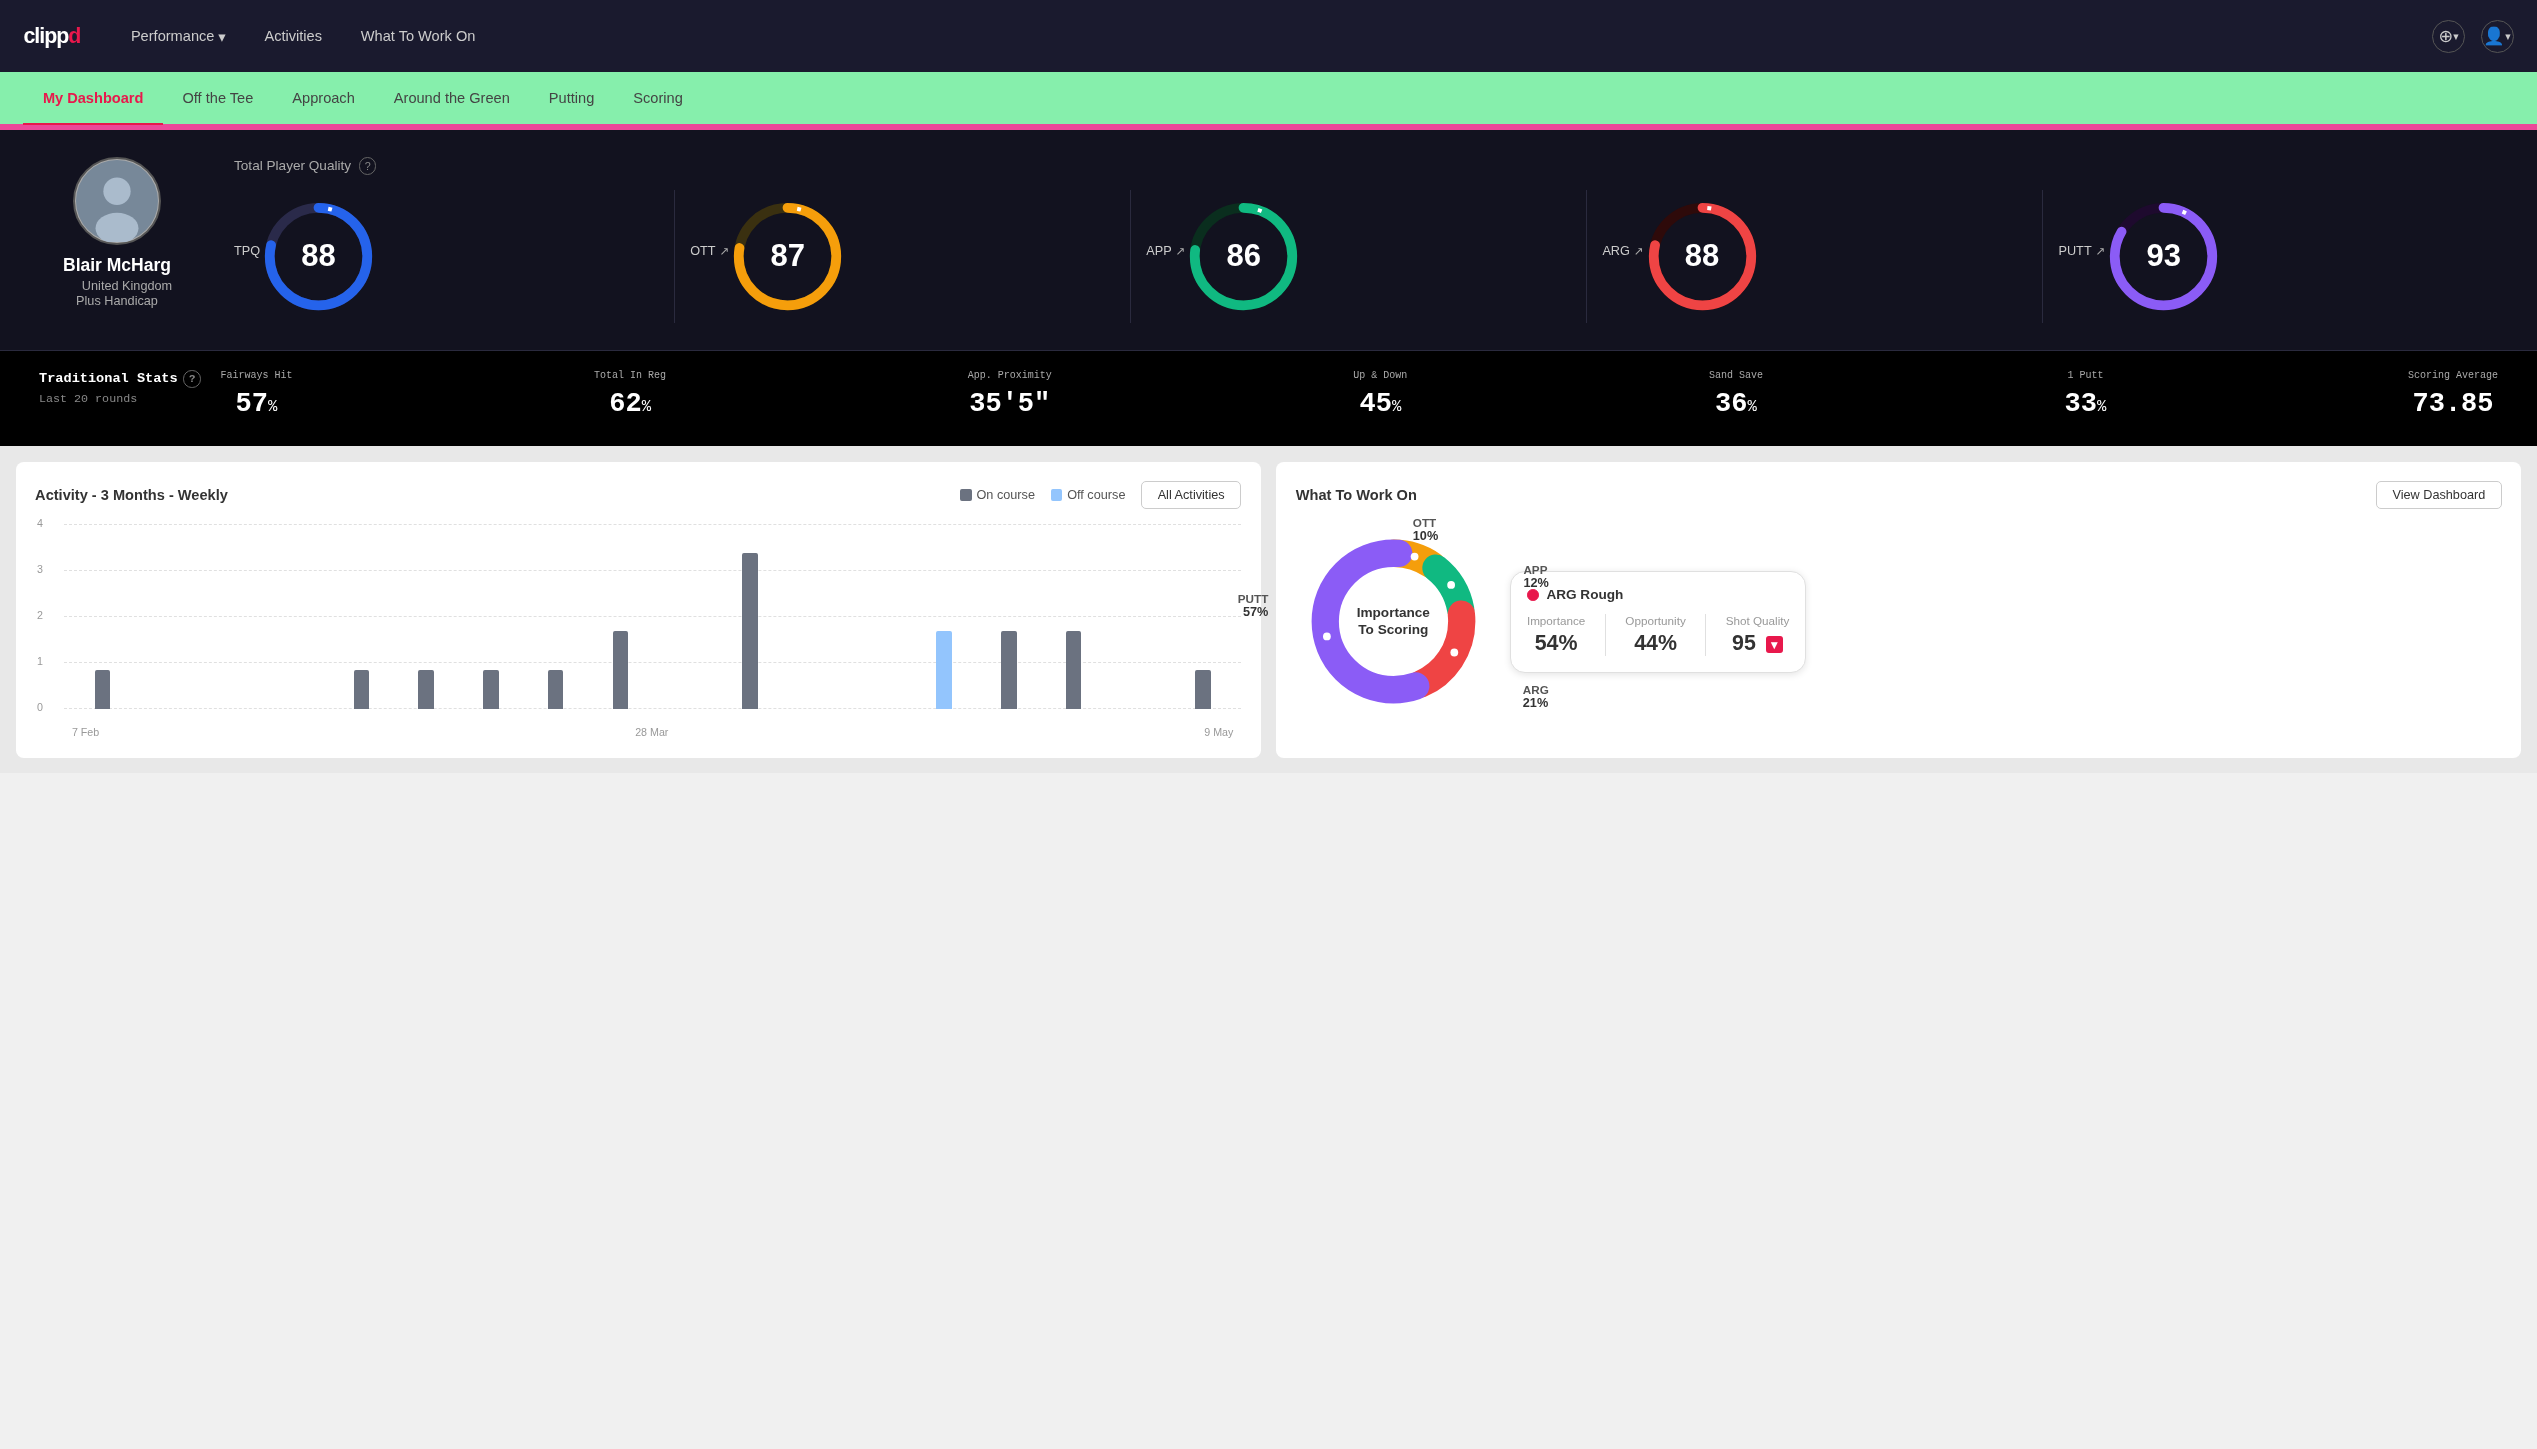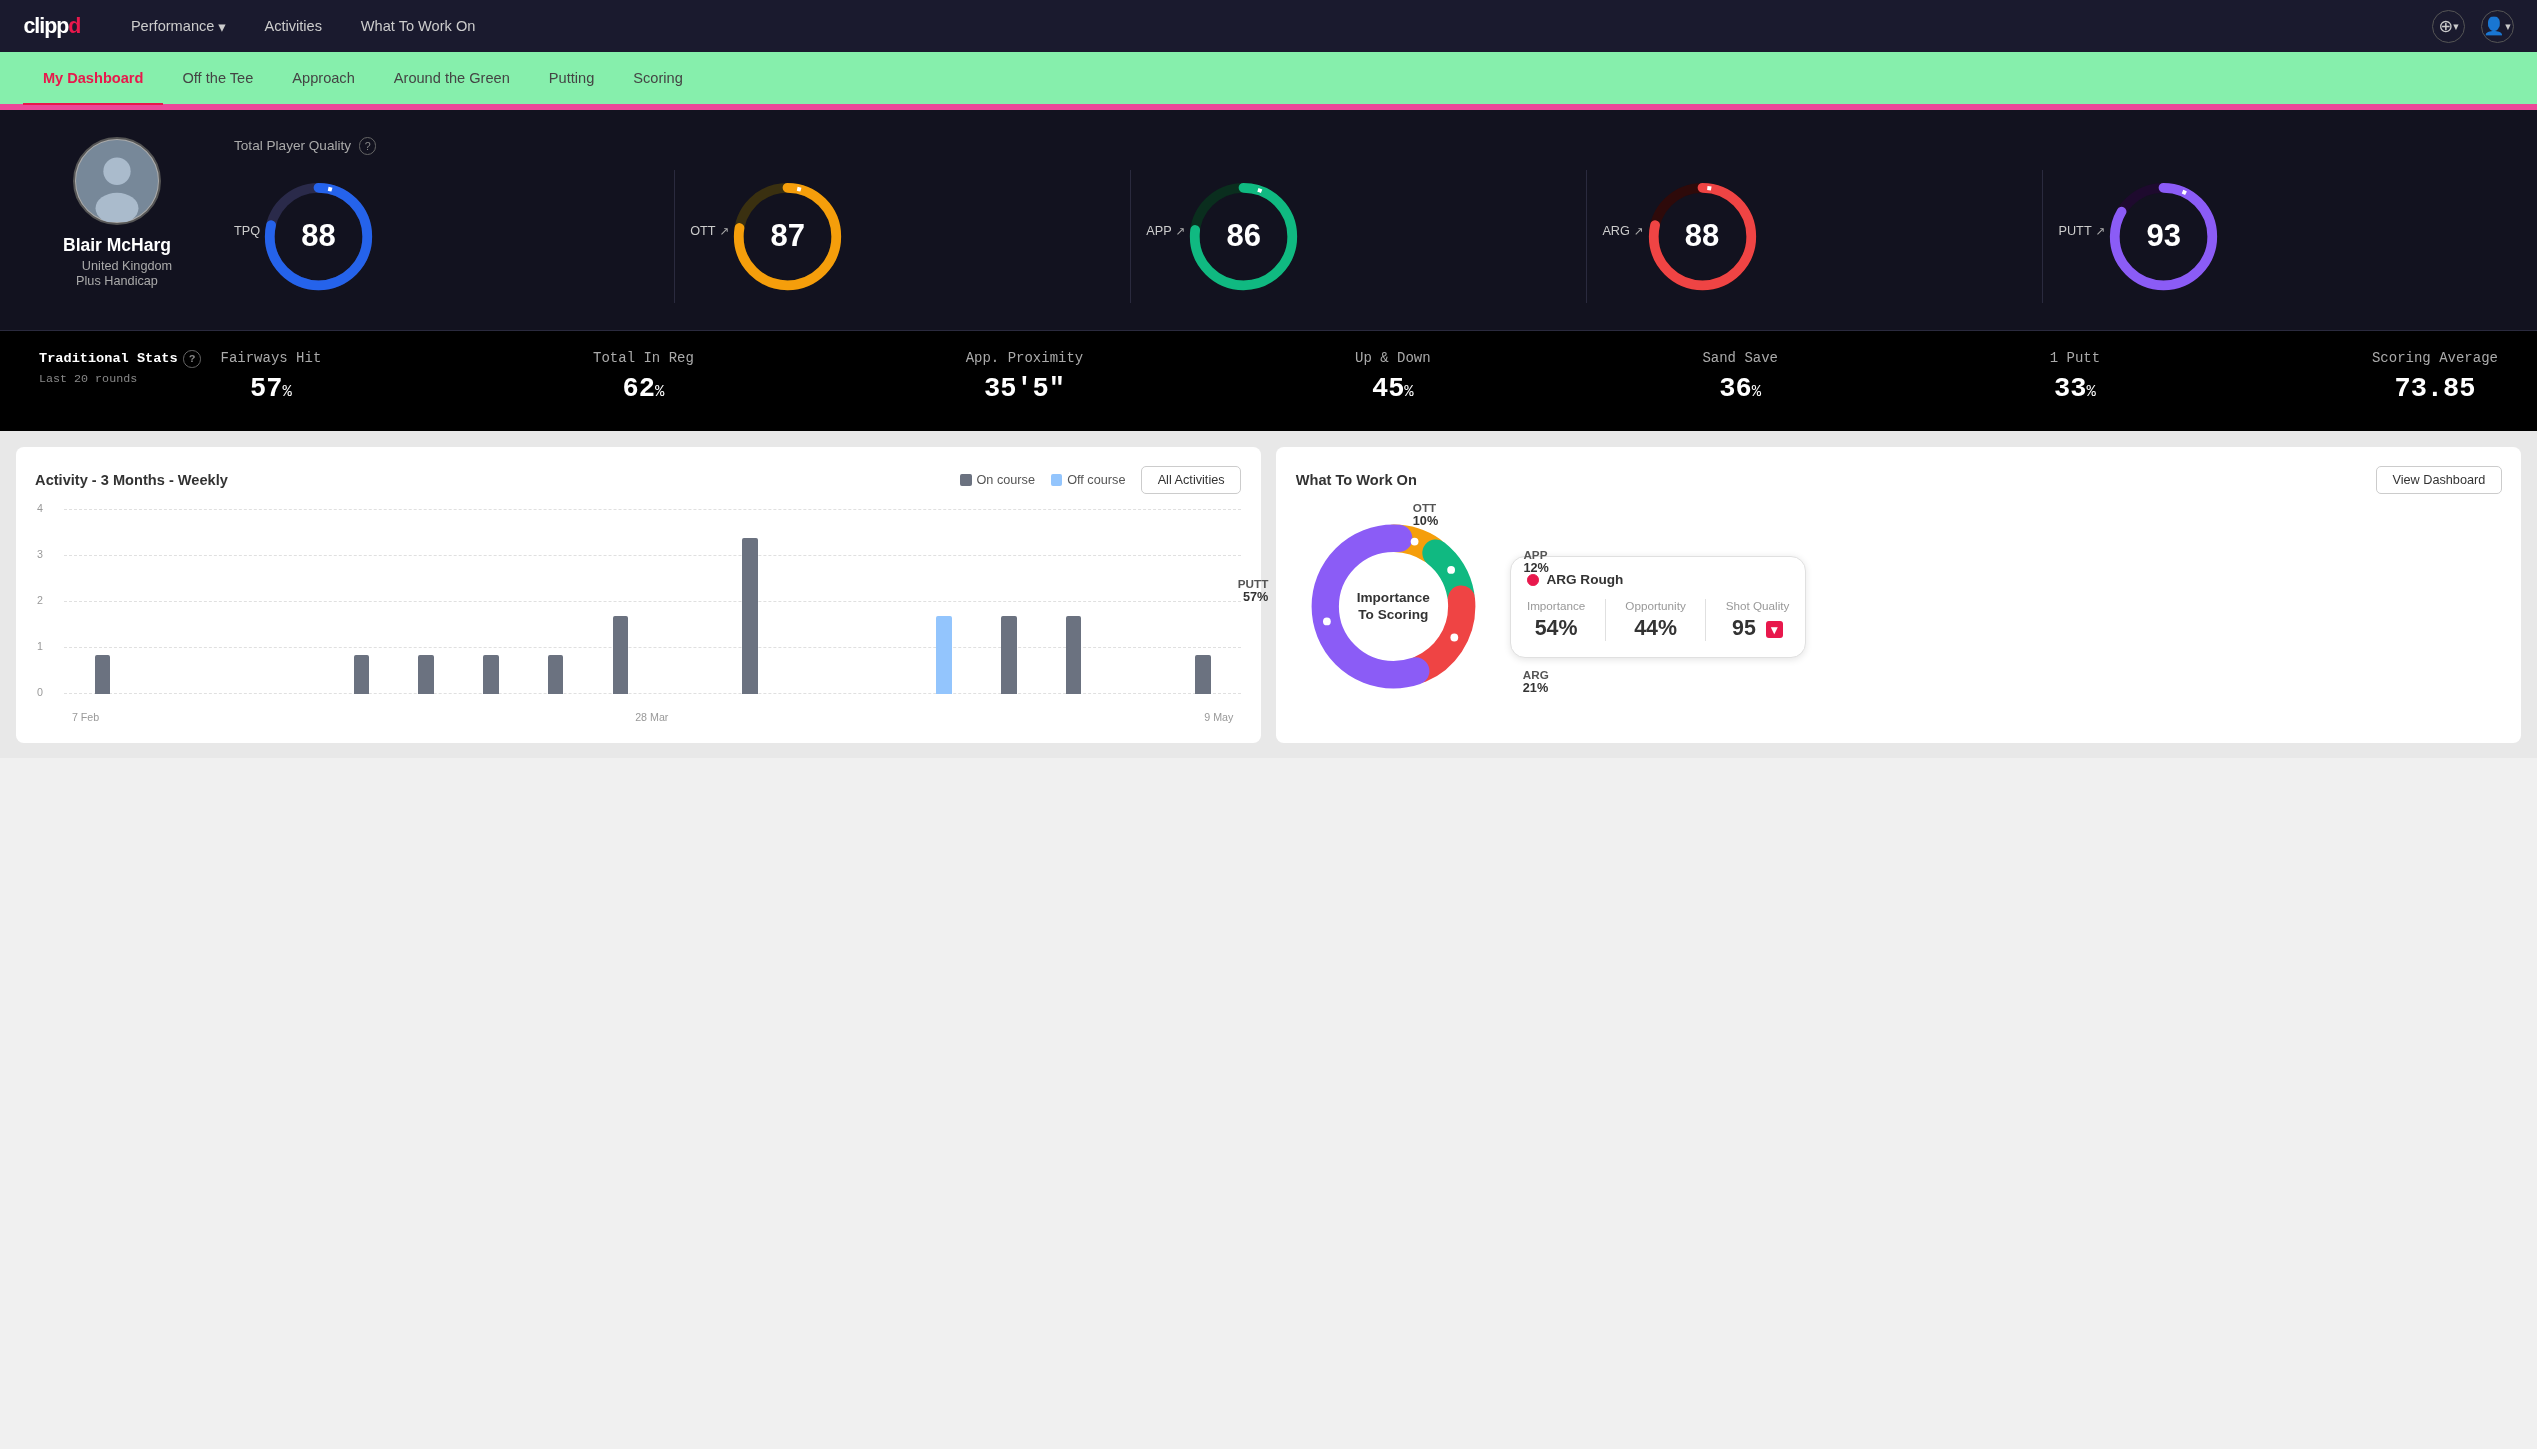--- a/index.html
+++ b/index.html
@@ -4,21 +4,21 @@
   <style>
     * { box-sizing: border-box; margin: 0; padding: 0; }
     body { font-family: -apple-system, BlinkMacSystemFont, 'Segoe UI', sans-serif; background: #f0f0f0; color: #fff; }
 
     
     .top-nav {
       background: #1a1a2e;
       display: flex;
       align-items: center;
       padding: 0 23.4px;
-      height: 52px;
+      height: 72px;
       gap: 31px;
     }
     .logo {
       font-size: 21.4px;
       font-weight: 800;
       color: #e8184c;
       letter-spacing: -1px;
       margin-right: 15.6px;
     }
     .logo span { color: #fff; }
@@ -171,21 +171,21 @@
       gap: 5.8px;
     }
     .stats-label-sub { font-size: 11.7px; color: #888; margin-top: 3.9px; }
     .stat-items {
       flex: 1;
       display: flex;
       justify-content: space-between;
       padding-left: 19.5px;
     }
     .stat-item { text-align: center; }
-    .stat-name { font-size: 14px; color: #aaa; margin-bottom: 7.8px; }
+    .stat-name { font-size: 10px; color: #aaa; margin-bottom: 7.8px; }
     .stat-value { font-size: 27px; font-weight: 700; color: #fff; }
     .stat-unit { font-size: 15.6px; font-weight: 400; }
 
     
     .bottom-section {
       display: flex;
       gap: 15.6px;
       padding: 15.6px;
       background: #e8e8e8;
     }

